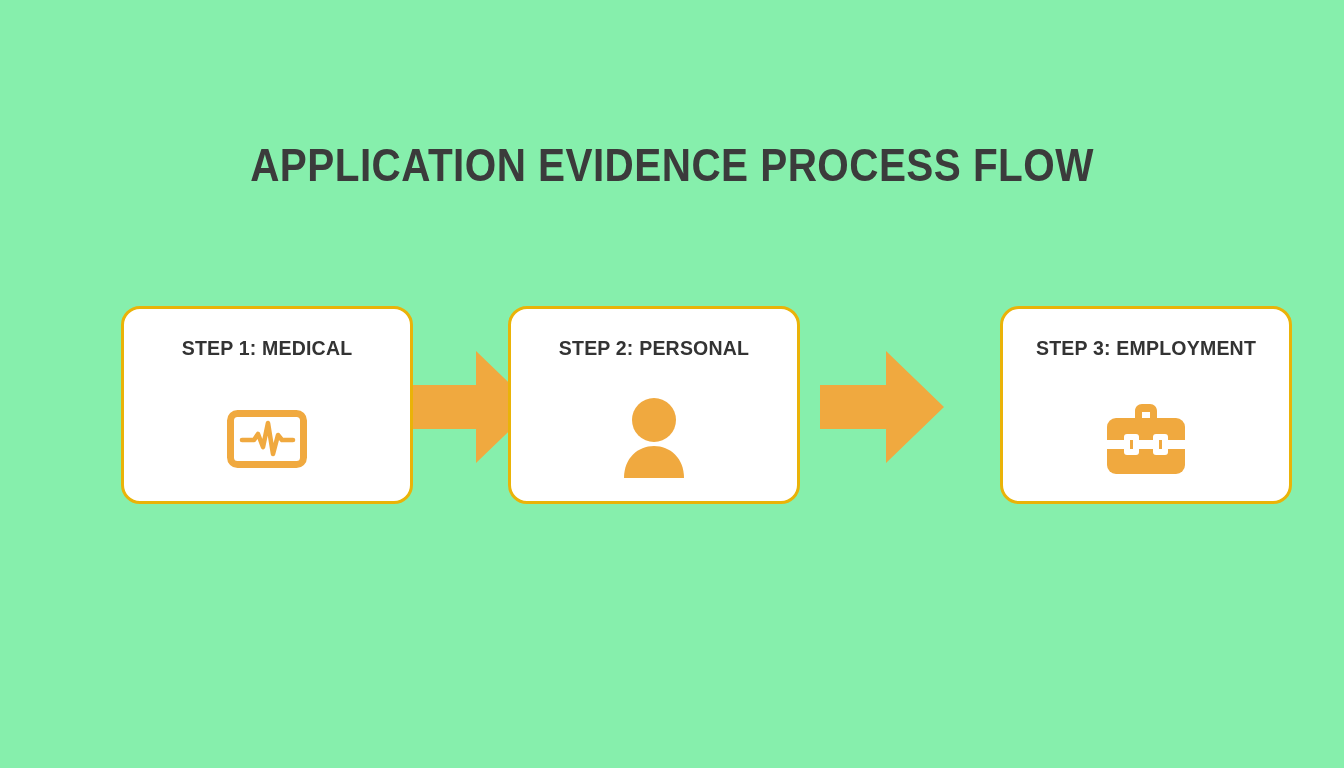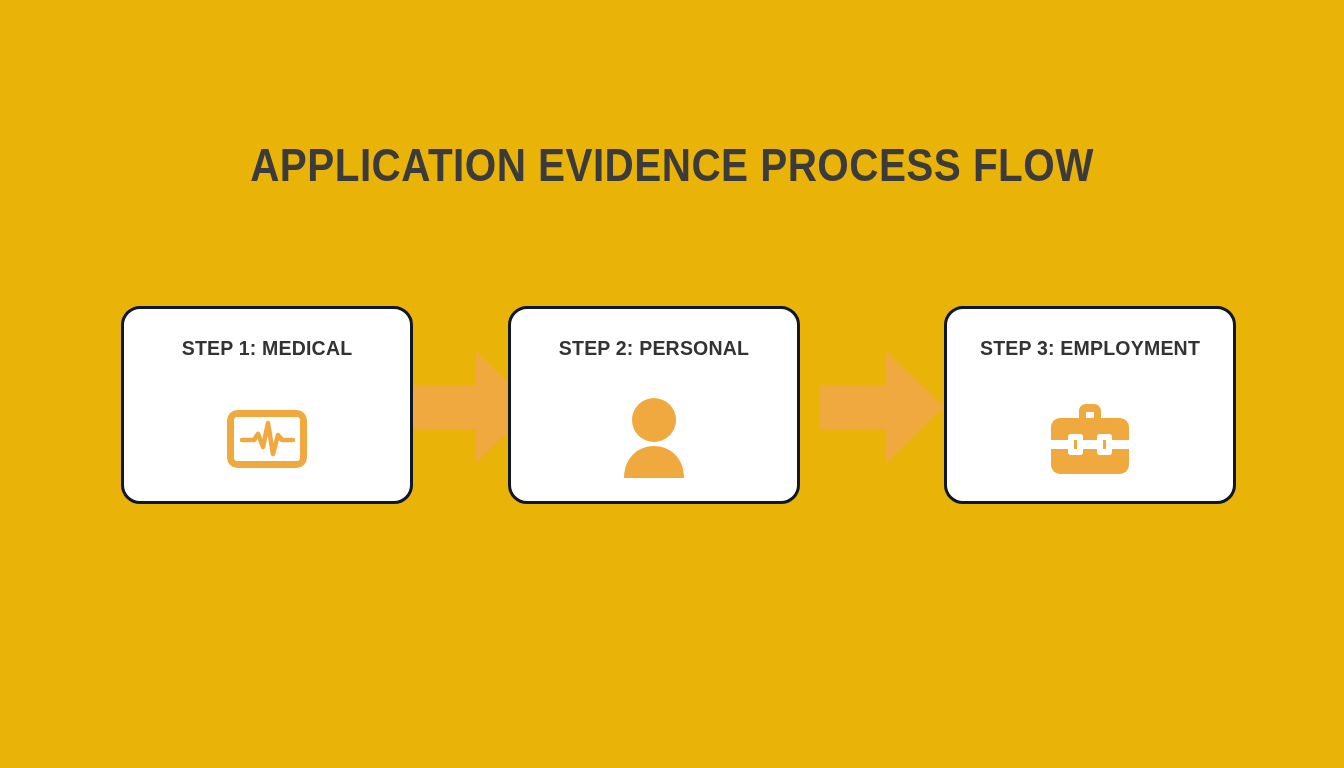--- a/index.html
+++ b/index.html
@@ -10,21 +10,21 @@
     width: 1344px;
     height: 768px;
     background: #ffffff;
     font-family: "Liberation Sans", sans-serif;
     overflow: hidden;
   }
   #stage {
     position: relative;
     width: 1344px;
     height: 768px;
-    background: #eab308;
+    background: #86efac;
   }
 
   
   #diagram-title {
     position: absolute;
     left: 0;
     top: 136px;
     width: 1344px;
     text-align: center;
     font-size: 46px;
@@ -46,28 +46,28 @@
     width: 1344px;
     height: 768px;
   }
 
   .step-card {
     position: absolute;
     top: 306px;
     width: 292px;
     height: 198px;
     box-sizing: border-box;
-    border: 3px solid #0f172a;
+    border: 3px solid #eab308;
     border-radius: 19px;
     background: #ffffff;
     z-index: 3;
   }
   #step-card-1 { left: 121px; }
   #step-card-2 { left: 508px; }
-  #step-card-3 { left: 944px; }
+  #step-card-3 { left: 1000px; }
 
   .step-label {
     position: absolute;
     left: 0;
     top: 27px;
     width: 100%;
     text-align: center;
     font-size: 21px;
     line-height: 24px;
     font-weight: 700;

